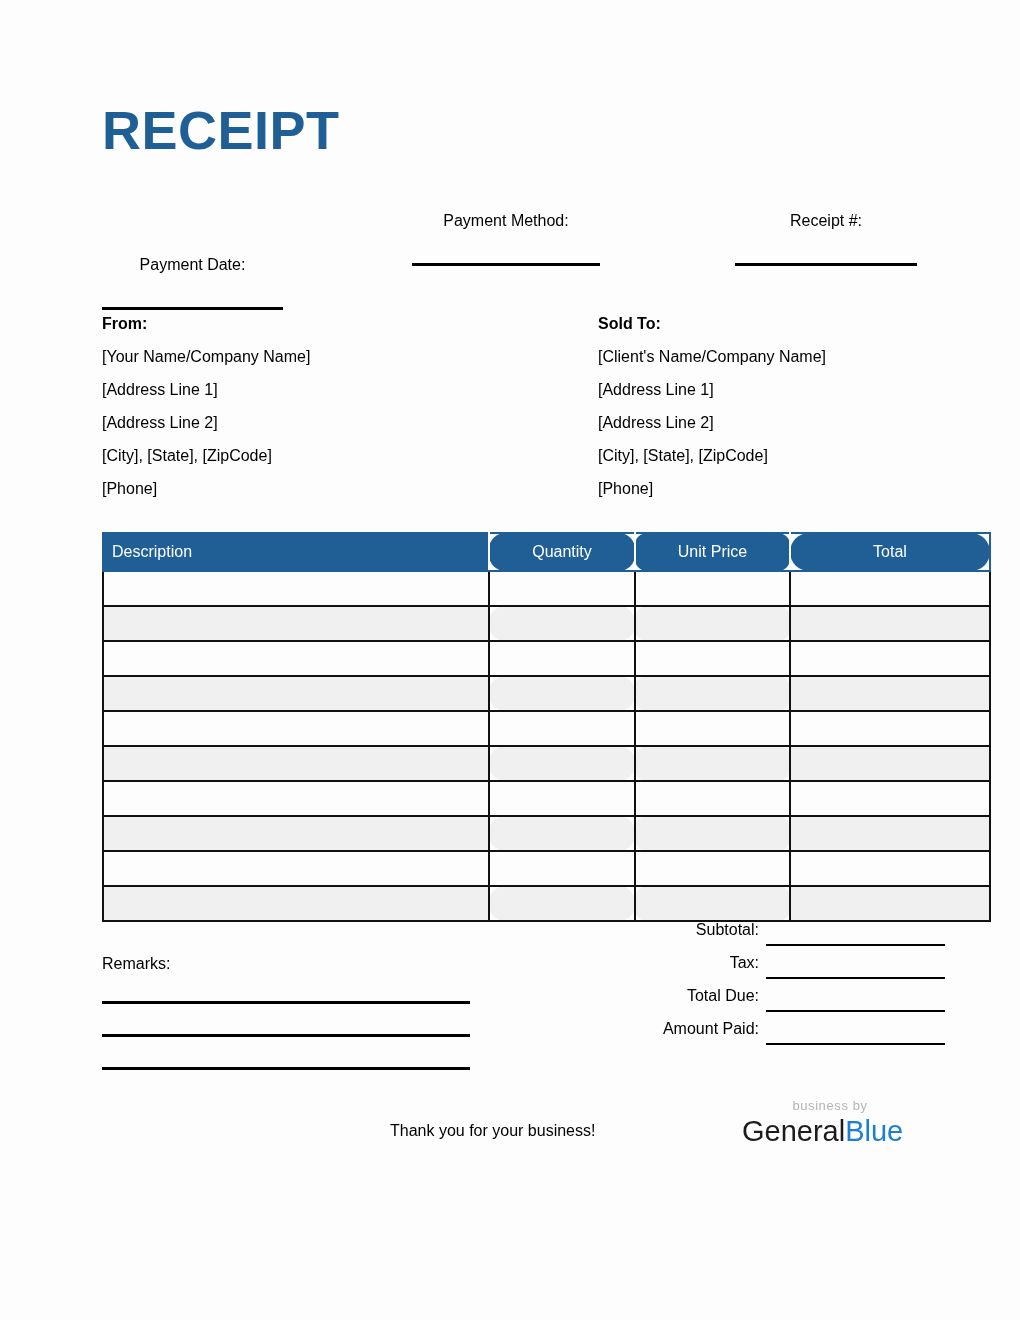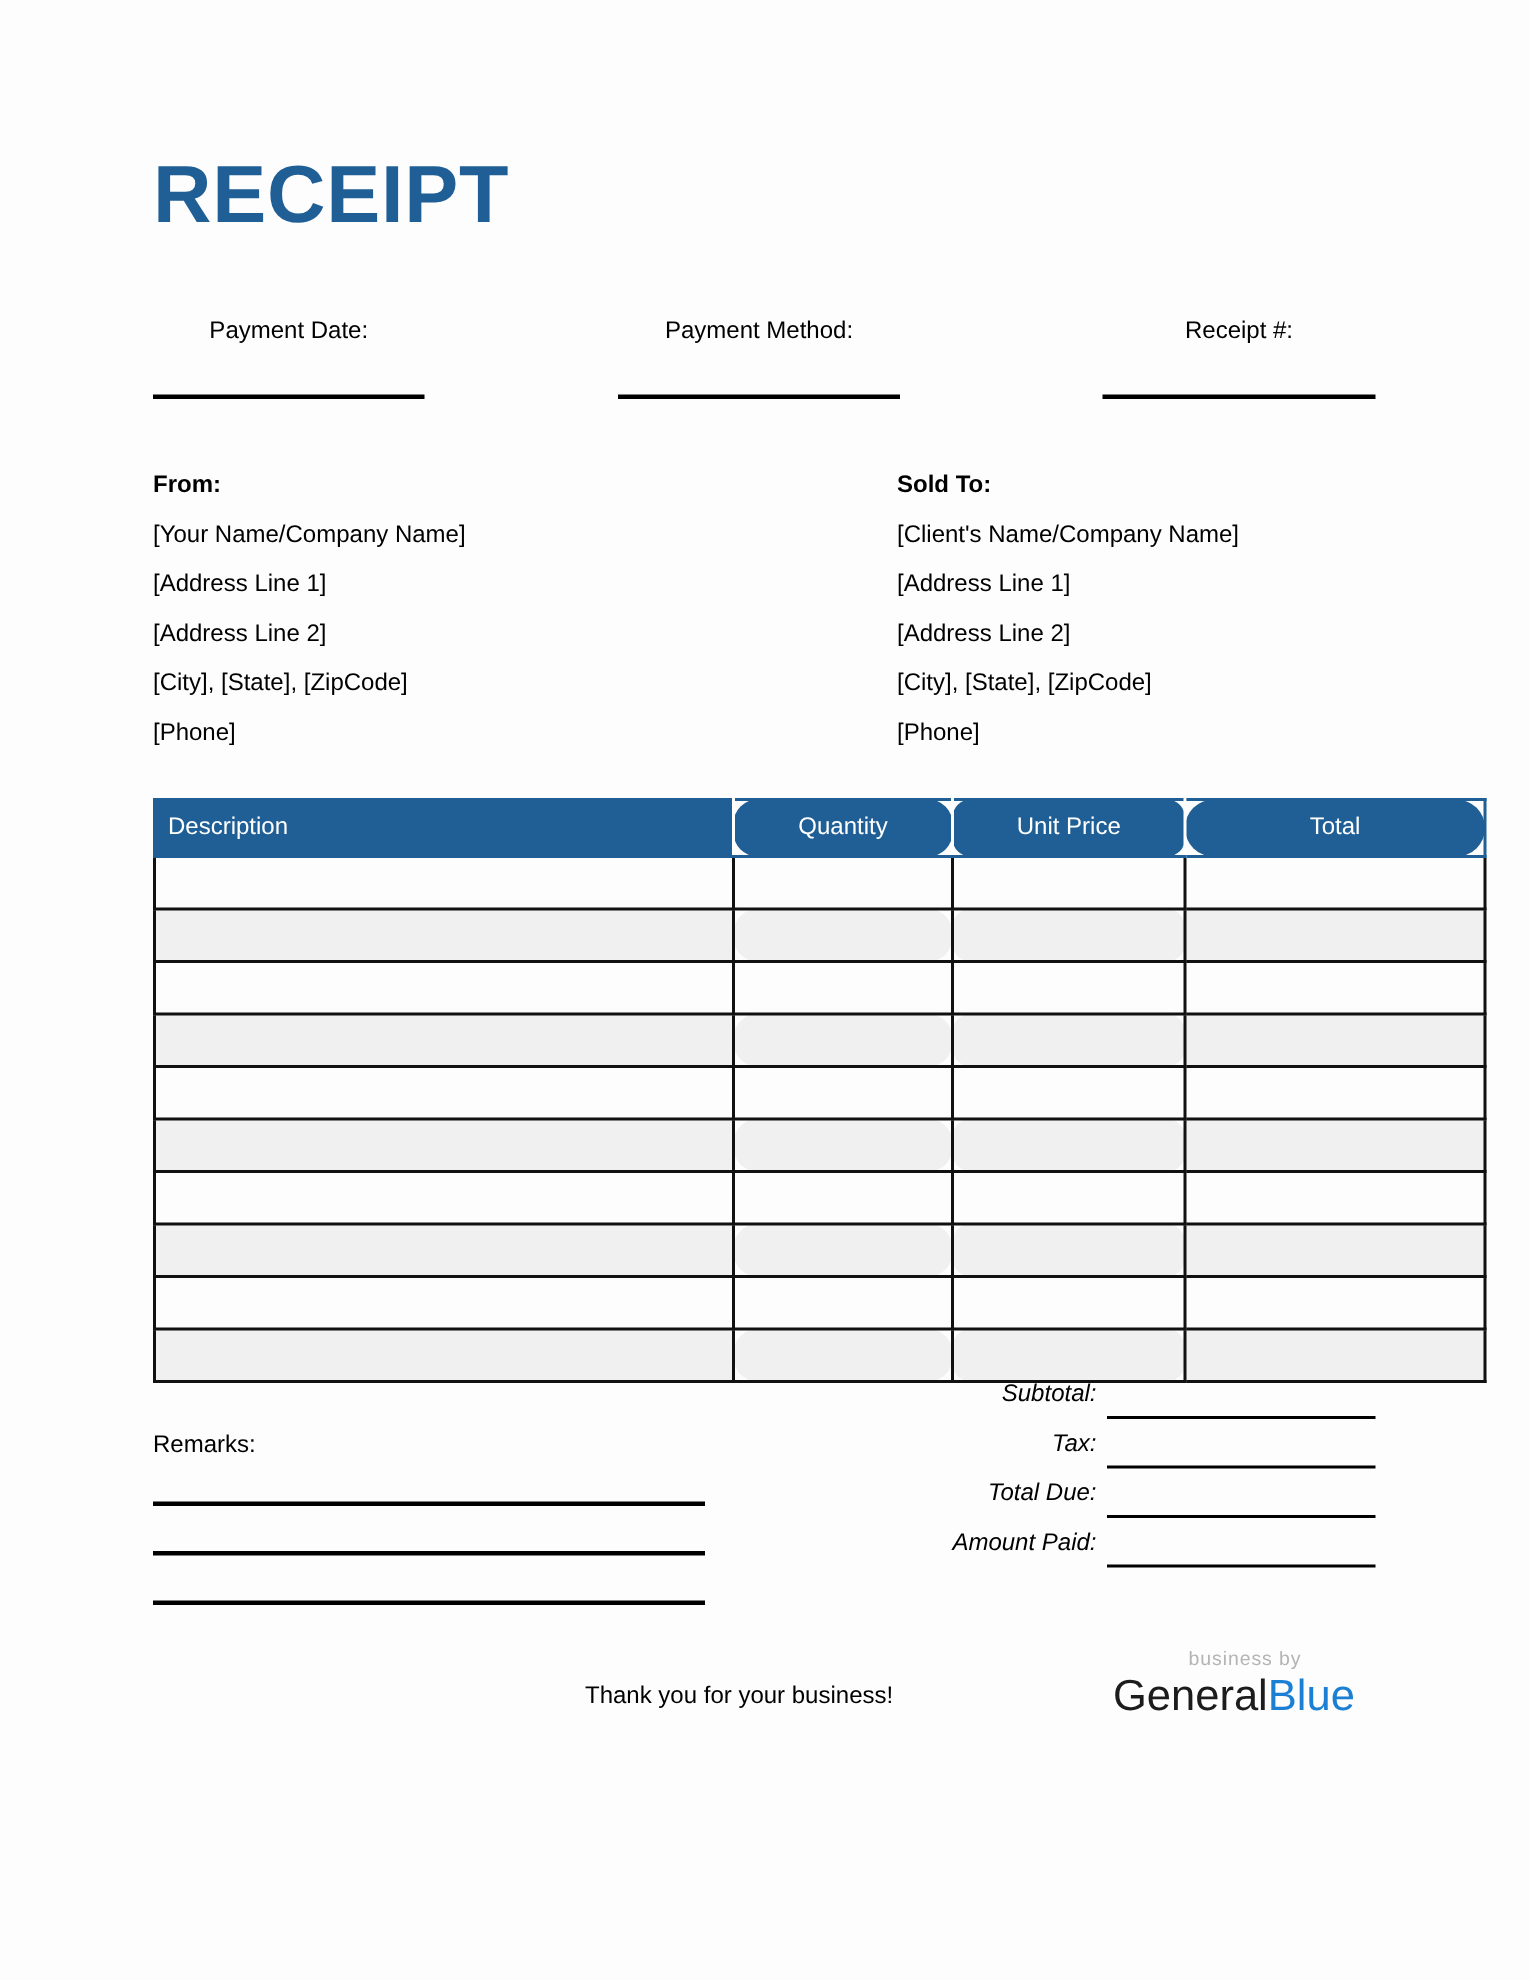--- a/index.html
+++ b/index.html
@@ -53,21 +53,21 @@
     line-height: 20px;
     white-space: nowrap;
   }
   .meta-field .meta-rule {
     position: absolute;
     left: 0;
     top: 52px;
     height: 0;
     border-top: 3px solid #000;
   }
-  .meta-field.f1 { left: 0px;   width: 181px; }
+  .meta-field.f1 { left: 0px;   width: 181px; margin-top: 44px; }
   .meta-field.f1 .meta-rule { width: 181px; }
   .meta-field.f2 { left: 310px; width: 188px; }
   .meta-field.f2 .meta-rule { width: 188px; }
   .meta-field.f3 { left: 633px; width: 182px; }
   .meta-field.f3 .meta-rule { width: 182px; }
 
   
   .parties {
     position: absolute;
     left: 102px;
@@ -156,24 +156,23 @@
   .remark-rule {
     height: 0;
     border-top: 3px solid #000;
     margin-bottom: 30px;
   }
   .remark-rule.last { margin-bottom: 0; }
 
   
   .totals {
     position: absolute;
-    left: 600px;
+    left: 628px;
     top: 917px;
     width: 317px;
-    font-style: italic;
   }
   .total-row {
     position: relative;
     height: 33px;
   }
   .total-label {
     position: absolute;
     right: 186px;
     top: 0;
     font-size: 16px;

